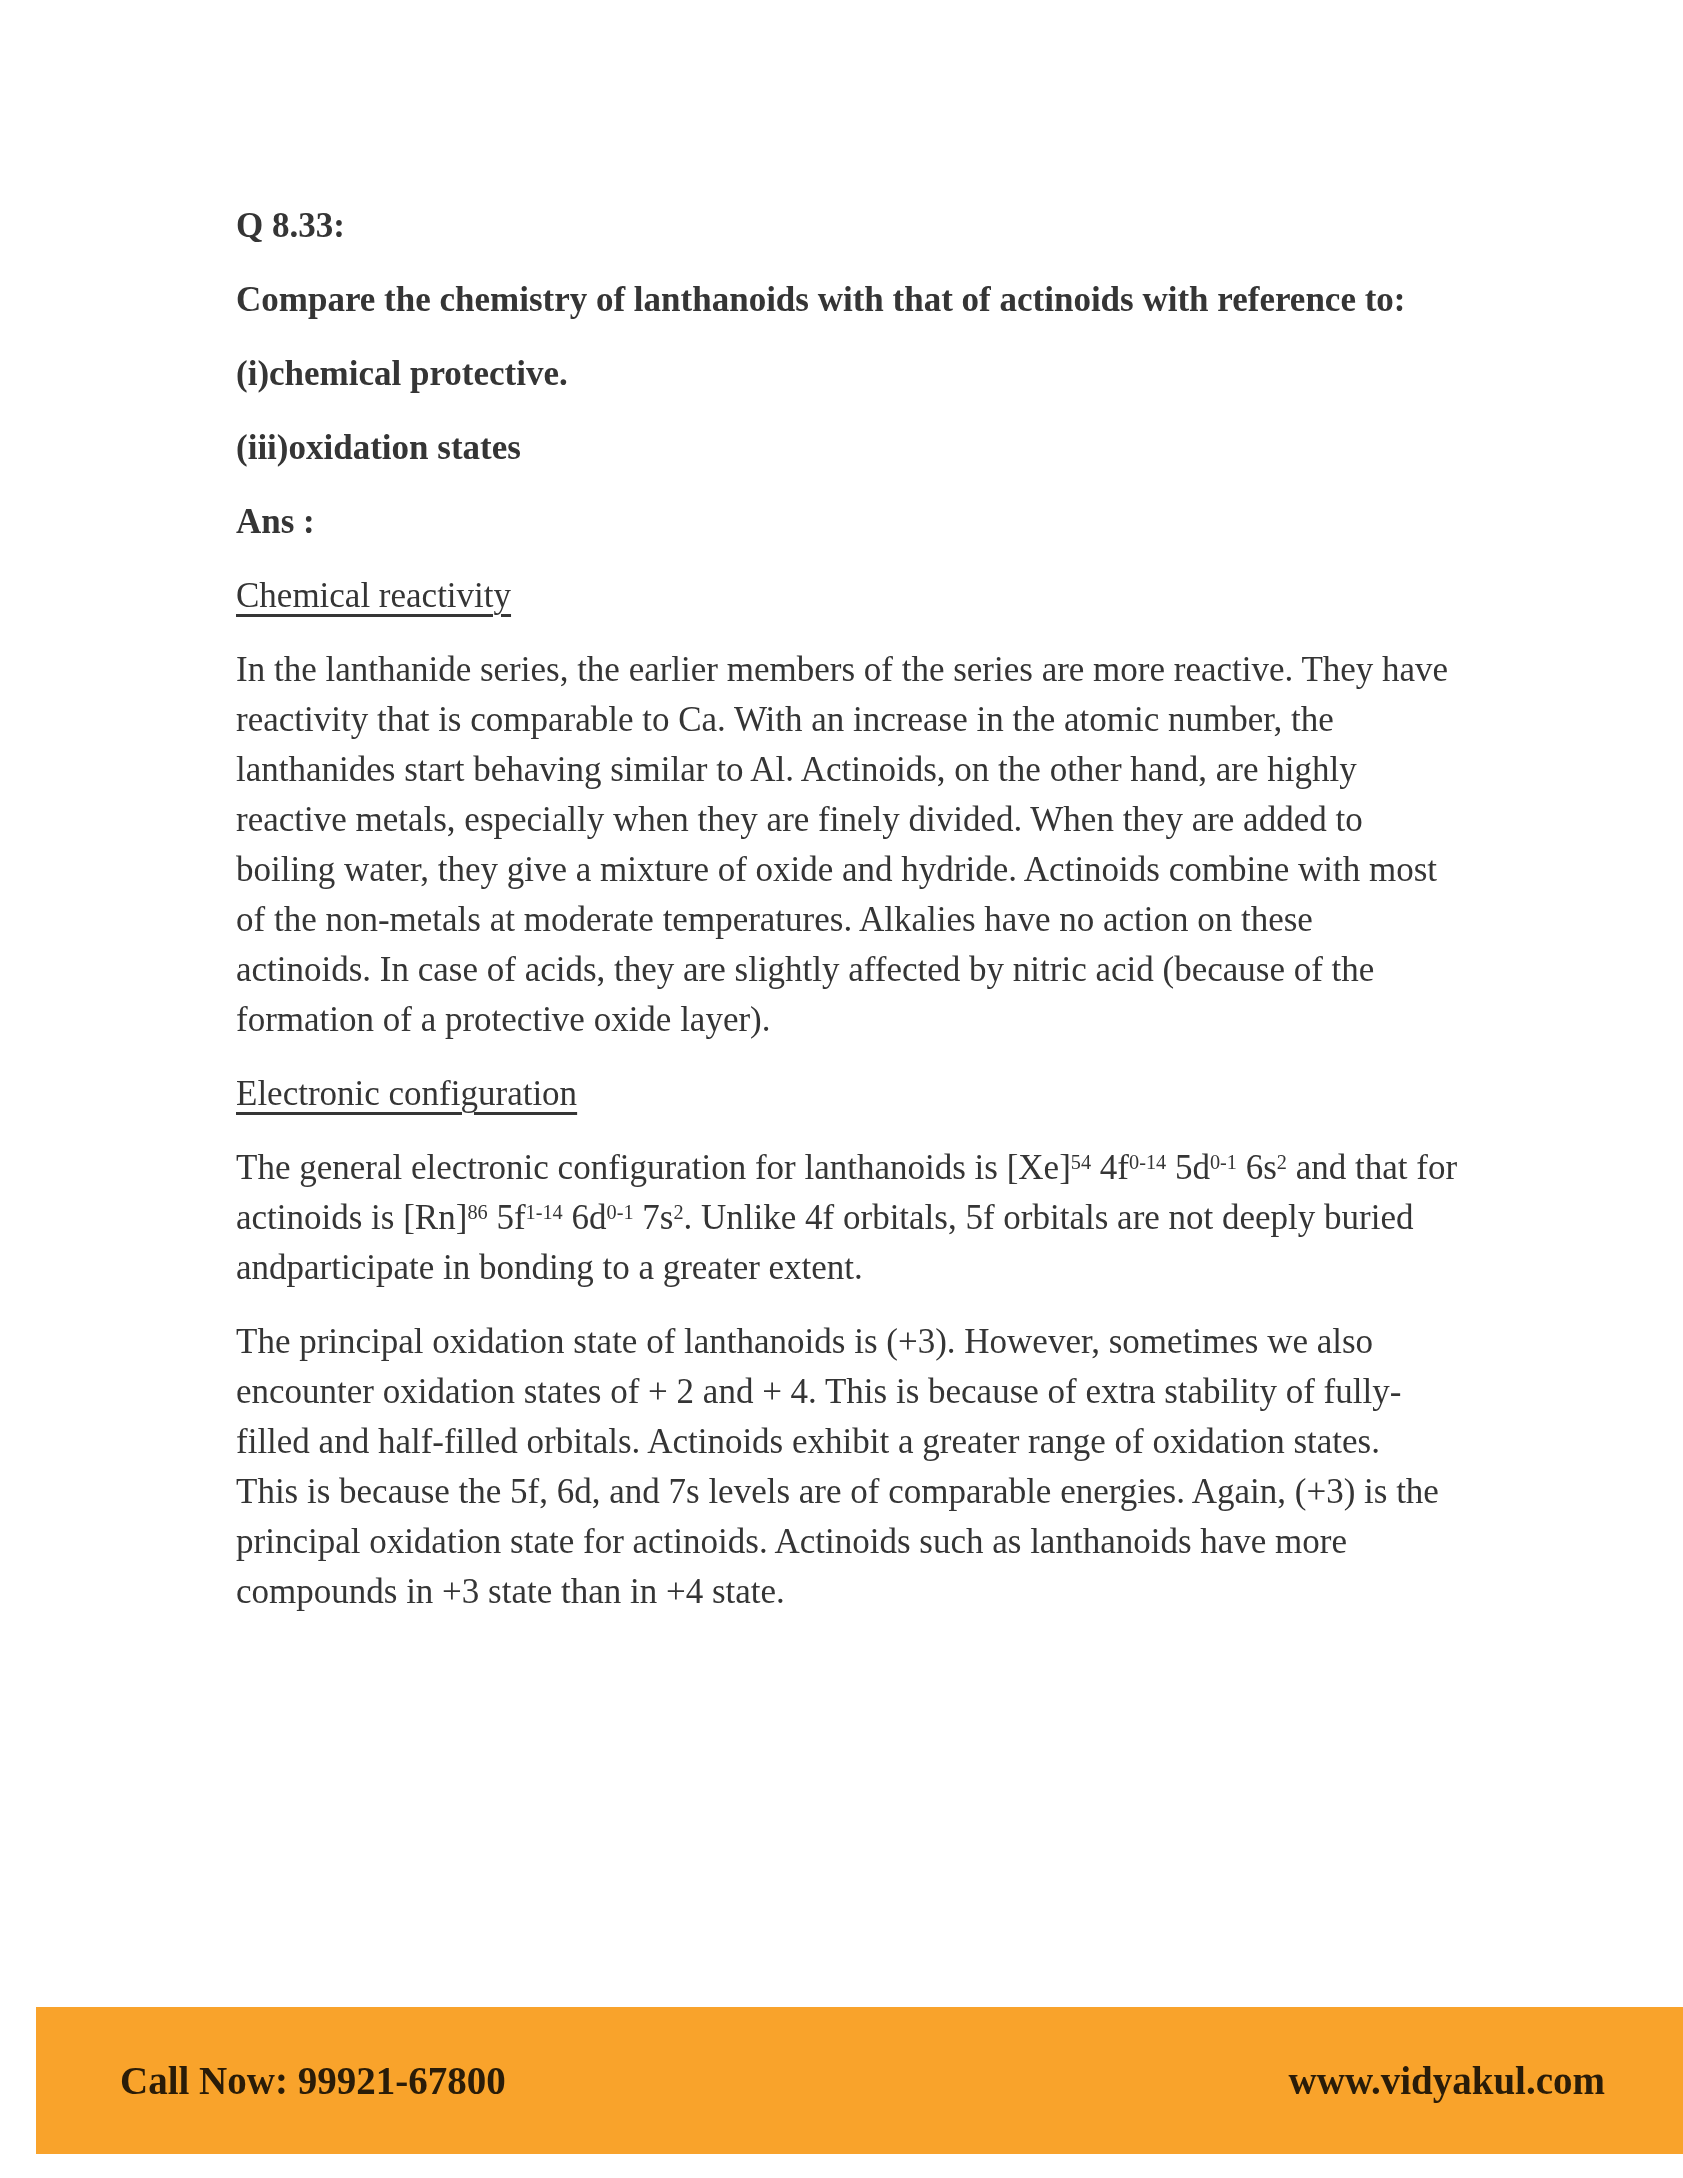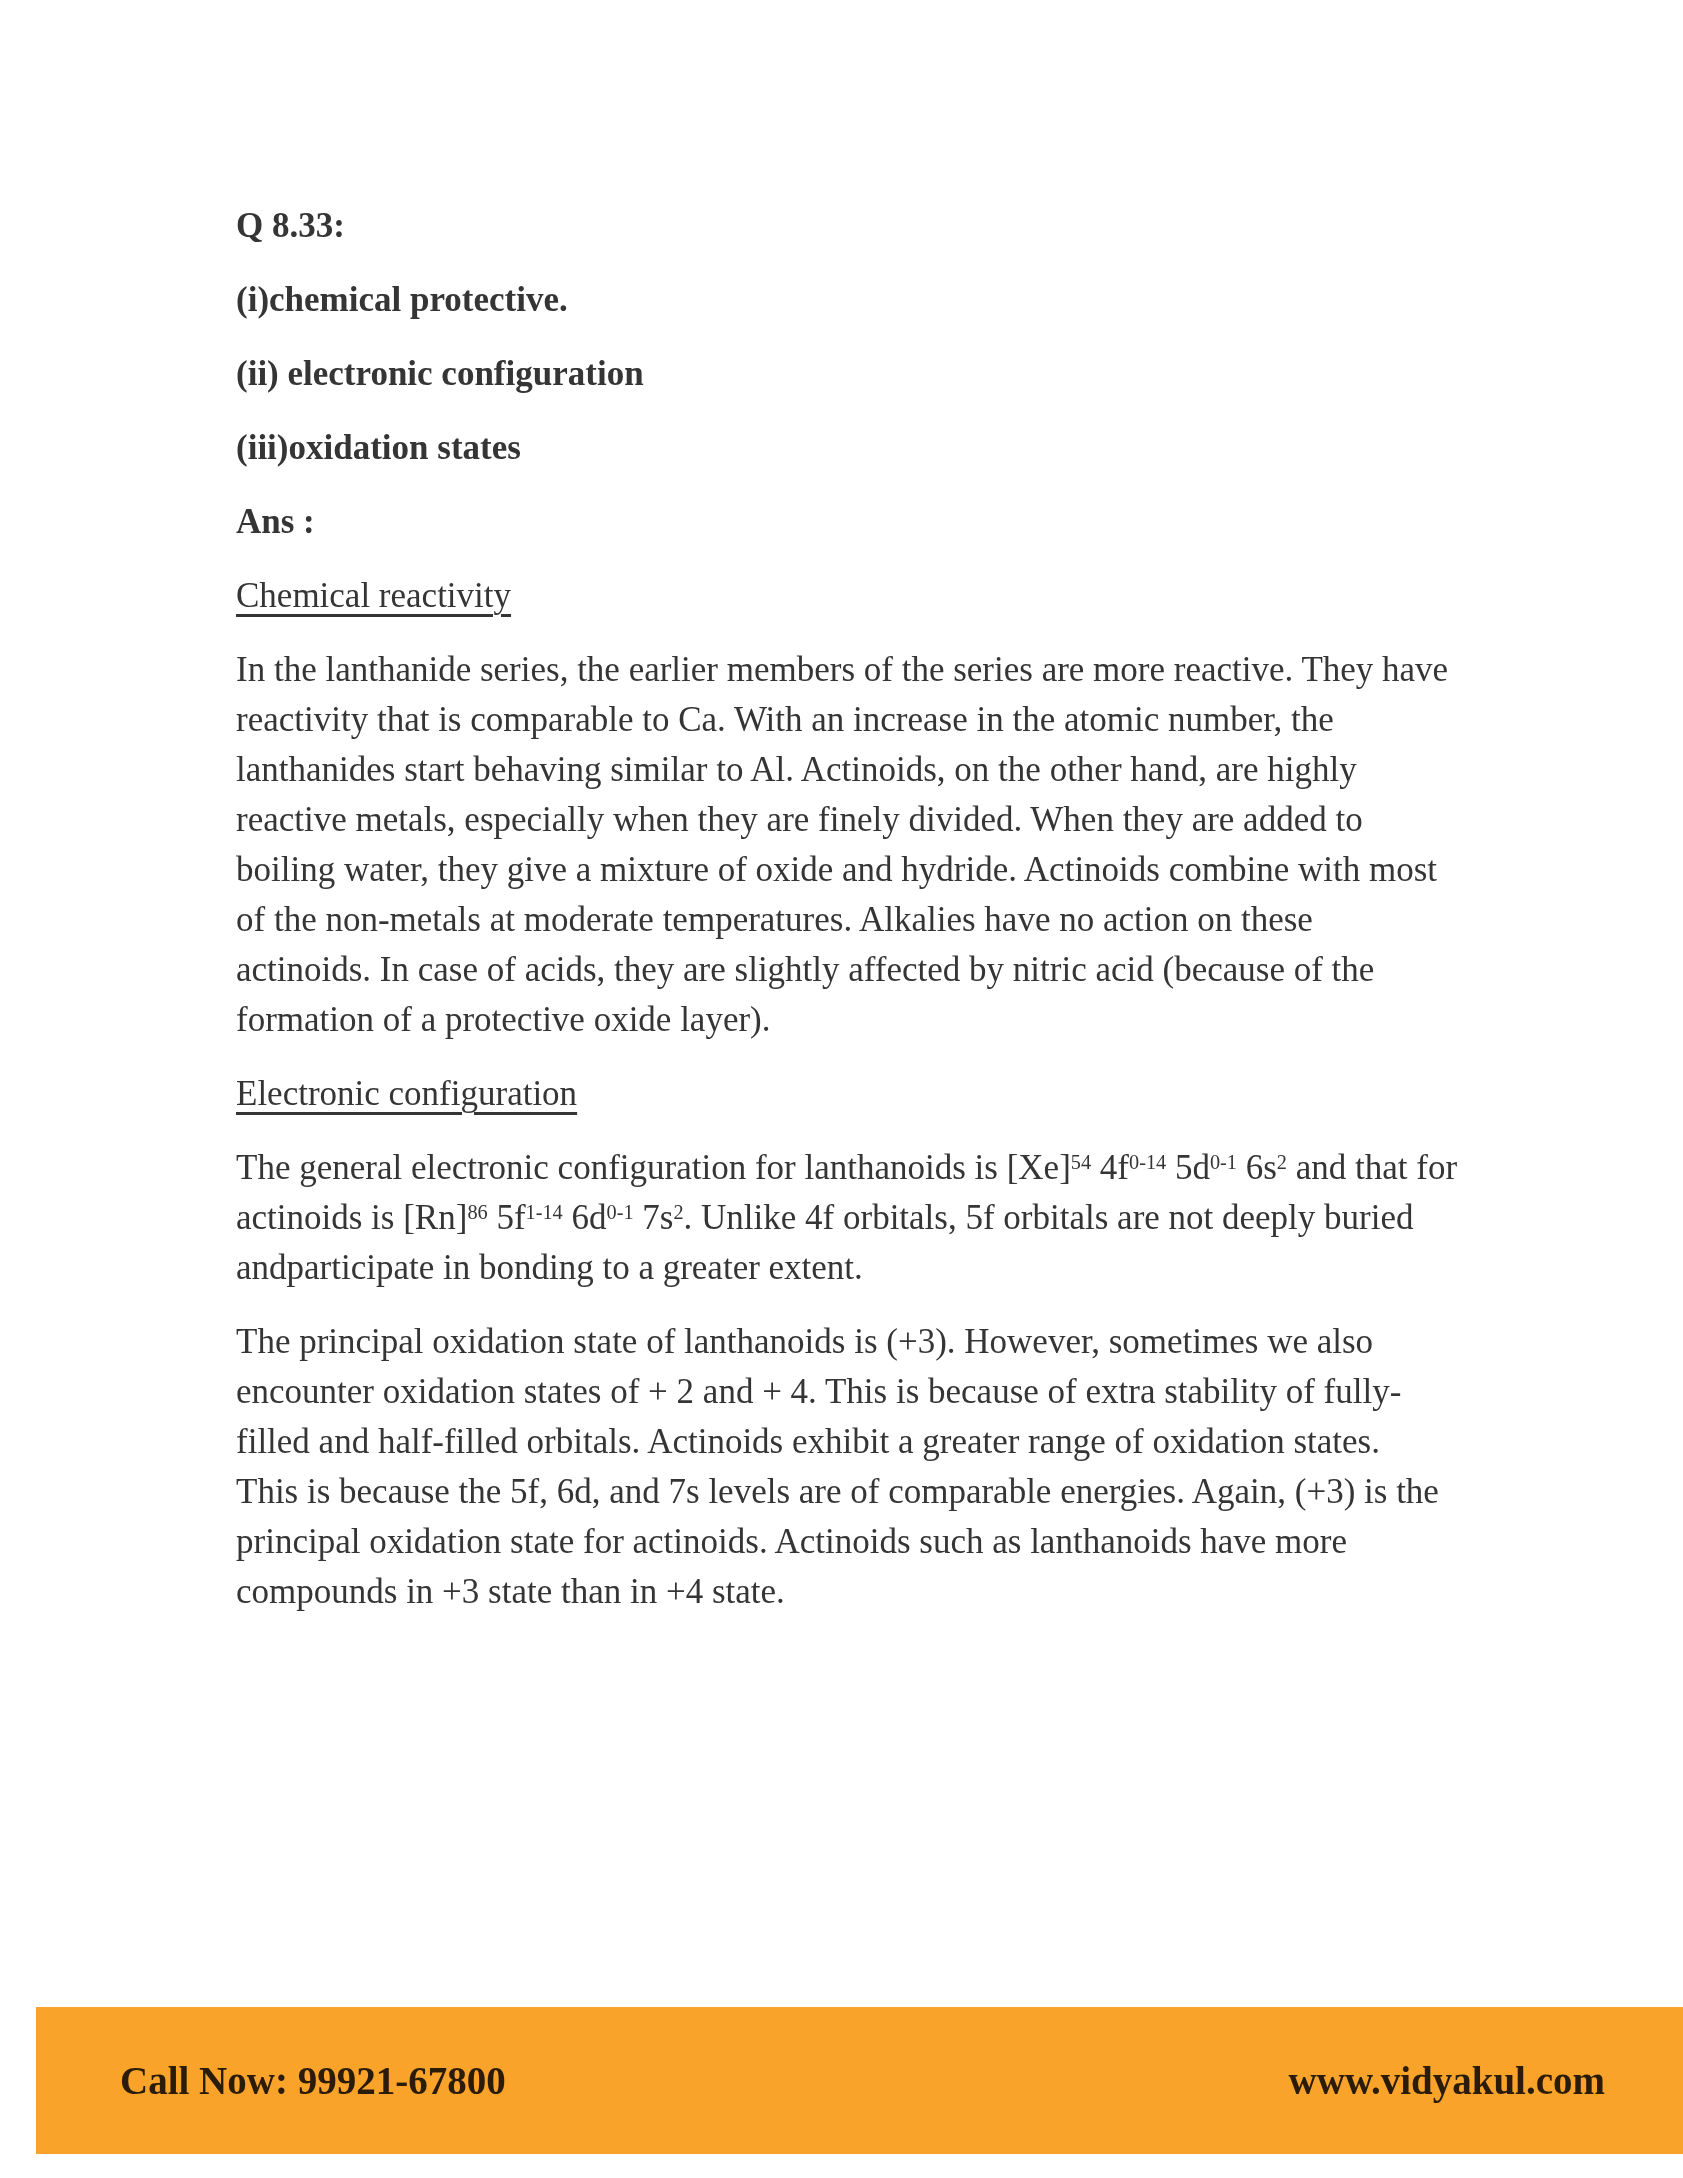--- a/index.html
+++ b/index.html
@@ -52,22 +52,22 @@
     font-size: 39px;
   }
 </style>
 </head>
 <body>
 
 <div class="page" style="background: rgb(255, 255, 255); margin-left: 36px;">
   <main class="content" style="color: rgb(53, 53, 53);">
 
     <p class="block bold">Q 8.33:</p>
+    <p class="block bold">Compare the chemistry of lanthanoids with that of actinoids with reference to:</p>
     <p class="block bold">(i)chemical protective.</p>
-    <p class="block bold">(ii) electronic configuration</p>
     <p class="block bold">(iii)oxidation states</p>
     <p class="block bold">Ans :</p>
 
     <section>
       <h2 class="block heading">Chemical reactivity</h2>
       <p class="block para">In the lanthanide series, the earlier members of the series are more reactive. They have<br>reactivity that is comparable to Ca. With an increase in the atomic number, the<br>lanthanides start behaving similar to Al. Actinoids, on the other hand, are highly<br>reactive metals, especially when they are finely divided. When they are added to<br>boiling water, they give a mixture of oxide and hydride. Actinoids combine with most<br>of the non-metals at moderate temperatures. Alkalies have no action on these<br>actinoids. In case of acids, they are slightly affected by nitric acid (because of the<br>formation of a protective oxide layer).</p>
     </section>
 
     <section>
       <h2 class="block heading">Electronic configuration</h2>

